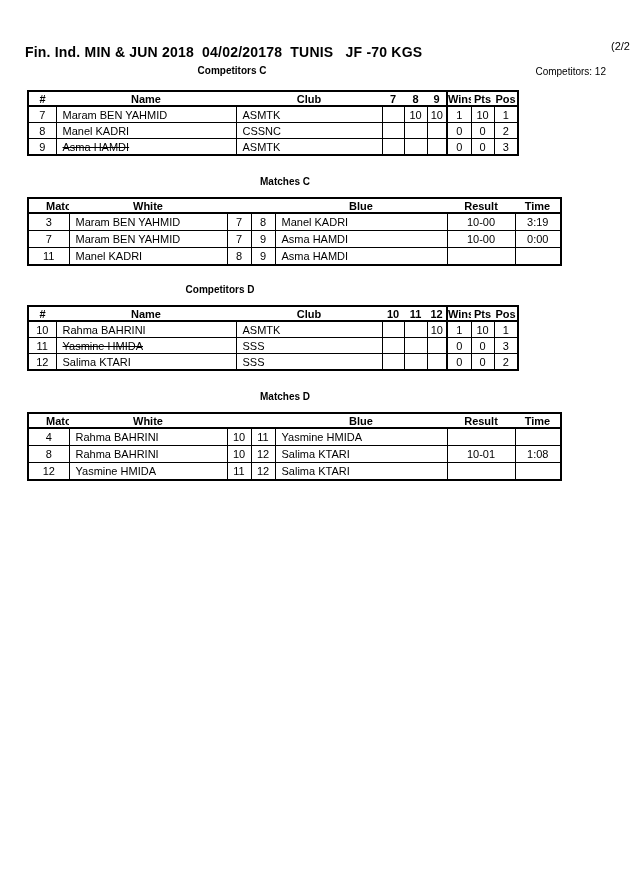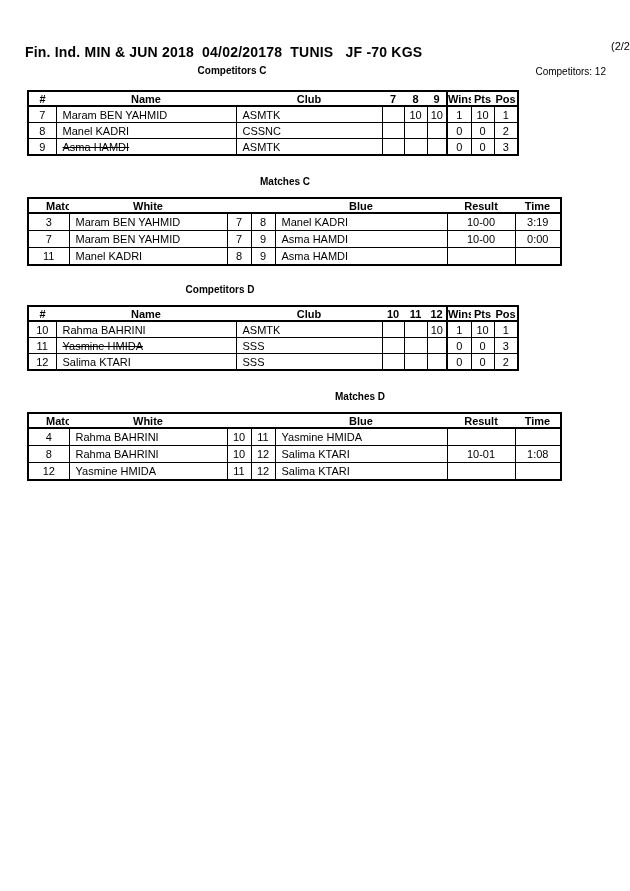--- a/index.html
+++ b/index.html
@@ -20,21 +20,21 @@
     position:absolute; left:518px; top:66px; width:88px;
     font-size:10px; text-align:right; white-space:nowrap;
   }
   .sec-heading {
     position:absolute; width:200px; text-align:center;
     font-size:10px; font-weight:bold; white-space:nowrap;
   }
   .h-comp-c { left:132px; top:65px; }
   .h-match-c { left:185px; top:176px; }
   .h-comp-d { left:120px; top:284px; }
-  .h-match-d { left:185px; top:391px;text-align:right; }
+  .h-match-d { left:185px; top:391px; }
 
   table {
     position:absolute; border-collapse:collapse; table-layout:fixed;
     font-size:11px; background:#fff; border:2px solid #000;
   }
   .t-comp-c { left:27px; top:90px;  width:490px; }
   .t-match-c{ left:27px; top:197px; width:533px; }
   .t-comp-d { left:27px; top:305px; width:490px; }
   .t-match-d{ left:27px; top:412px; width:533px; }
 

